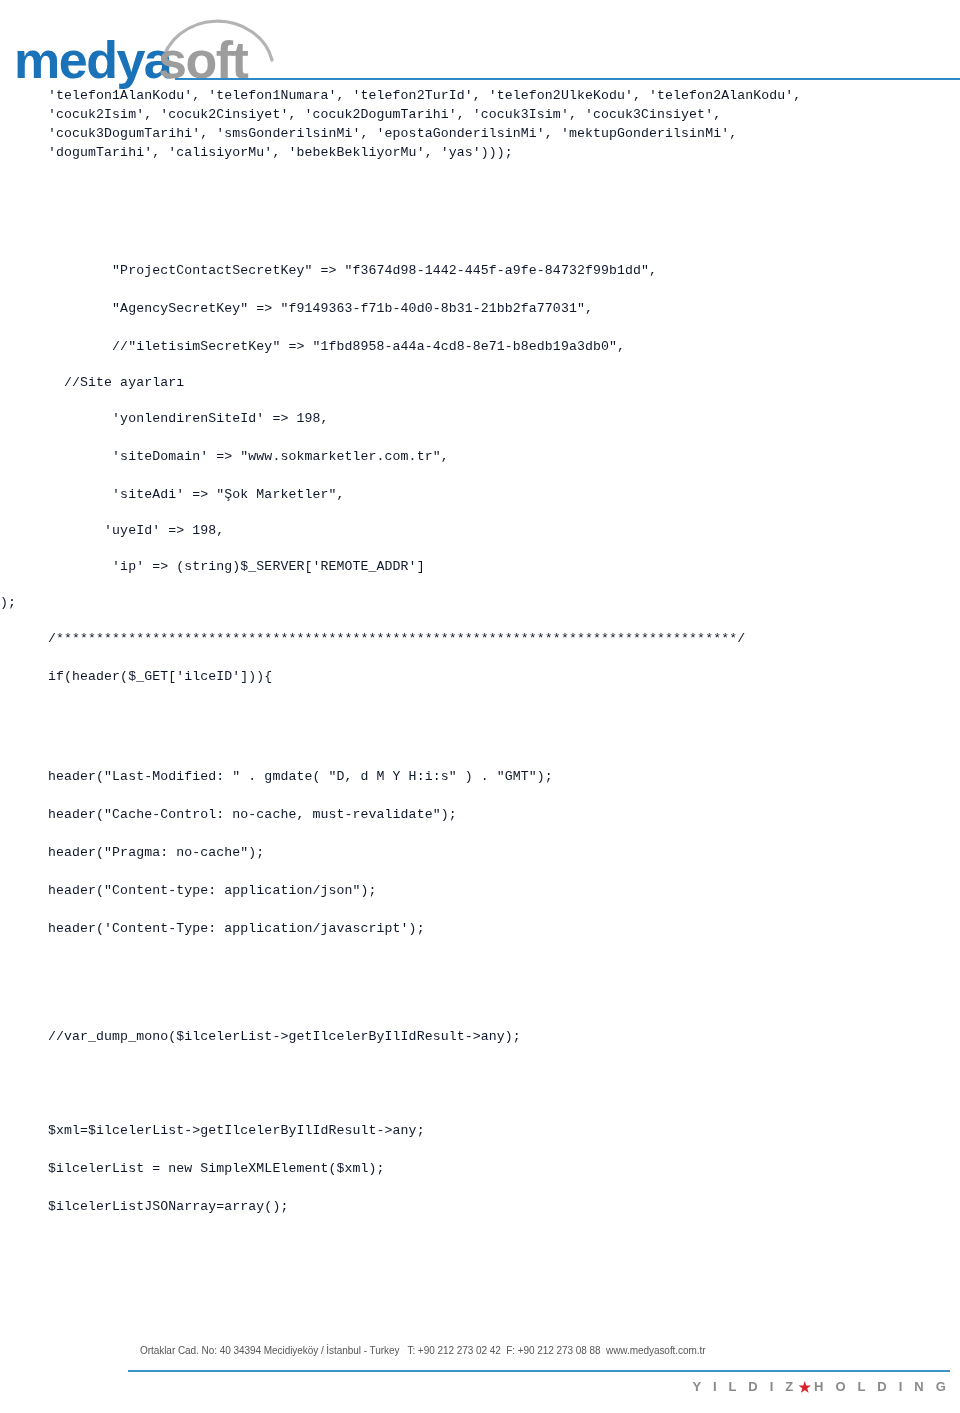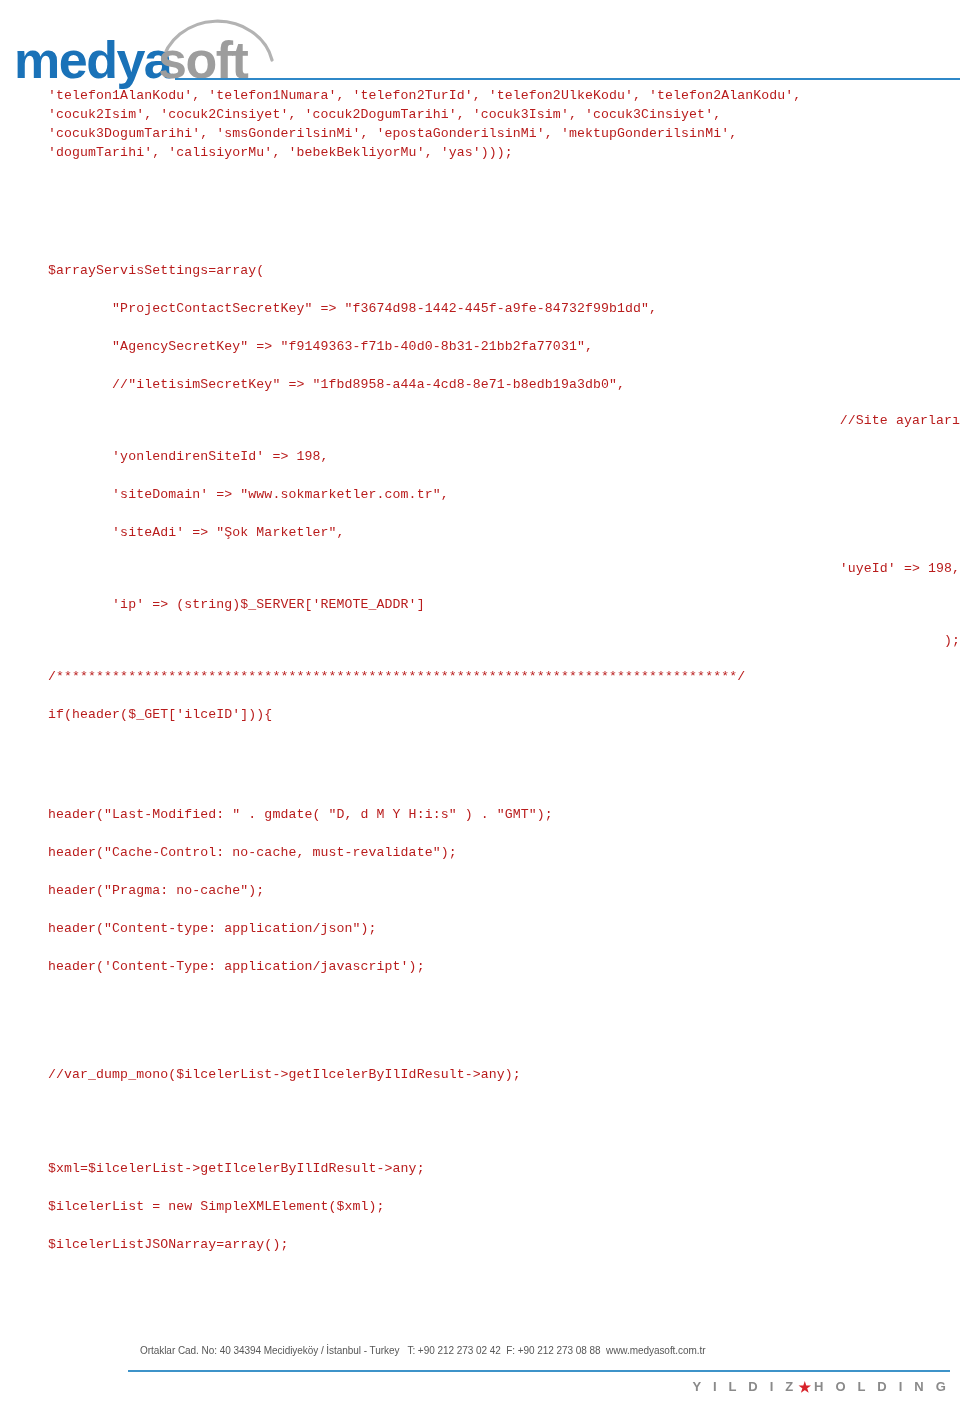--- a/index.html
+++ b/index.html
@@ -39,31 +39,31 @@
   }
 
   
   #code {
     position: absolute;
     left: 0;
     top: 86px;
     right: 0;
     font-family: "Liberation Mono", "DejaVu Sans Mono", monospace;
     font-size: 13.2px;
-    color: #b91c1c;
+    color: #0f172a;
     letter-spacing: 0.1px;
   }
   .line {
     white-space: pre;
     padding-left: 48px;
     line-height: 19px;
     height: 19px;
   }
   .line.sp38 { line-height: 38px; height: 38px; }
-  .line.sp34 { line-height: 34px; height: 34px; text-align: right; }
+  .line.sp34 { line-height: 34px; height: 34px; }
   .spacer-56 { height: 56px; }
   .spacer-62 { height: 62px; }
   .spacer-70 { height: 70px; }
   .spacer-90 { height: 90px; }
 
   .blk { margin: 0; padding: 0; }
 
   
   #footer {
     position: absolute;
@@ -136,21 +136,20 @@
   <div class="blk">
     <div class="line">'telefon1AlanKodu', 'telefon1Numara', 'telefon2TurId', 'telefon2UlkeKodu', 'telefon2AlanKodu',</div>
     <div class="line">'cocuk2Isim', 'cocuk2Cinsiyet', 'cocuk2DogumTarihi', 'cocuk3Isim', 'cocuk3Cinsiyet',</div>
     <div class="line">'cocuk3DogumTarihi', 'smsGonderilsinMi', 'epostaGonderilsinMi', 'mektupGonderilsinMi',</div>
     <div class="line">'dogumTarihi', 'calisiyorMu', 'bebekBekliyorMu', 'yas')));</div>
   </div>
 
   <div class="spacer-90"></div>
 
   <div class="blk">
-    <div class="line sp38">$arrayServisSettings=array(</div>
     <div class="line sp38">        "ProjectContactSecretKey" =&gt; "f3674d98-1442-445f-a9fe-84732f99b1dd",</div>
     <div class="line sp38">        "AgencySecretKey" =&gt; "f9149363-f71b-40d0-8b31-21bb2fa77031",</div>
     <div class="line sp38">        //"iletisimSecretKey" =&gt; "1fbd8958-a44a-4cd8-8e71-b8edb19a3db0",</div>
     <div class="line sp34">  //Site ayarları</div>
     <div class="line sp38">        'yonlendirenSiteId' =&gt; 198,</div>
     <div class="line sp38">        'siteDomain' =&gt; "www.sokmarketler.com.tr",</div>
     <div class="line sp38">        'siteAdi' =&gt; "Şok Marketler",</div>
     <div class="line sp34">       'uyeId' =&gt; 198,</div>
     <div class="line sp38">        'ip' =&gt; (string)$_SERVER['REMOTE_ADDR']</div>
     <div class="line sp34" style="padding-left:0">);</div>

